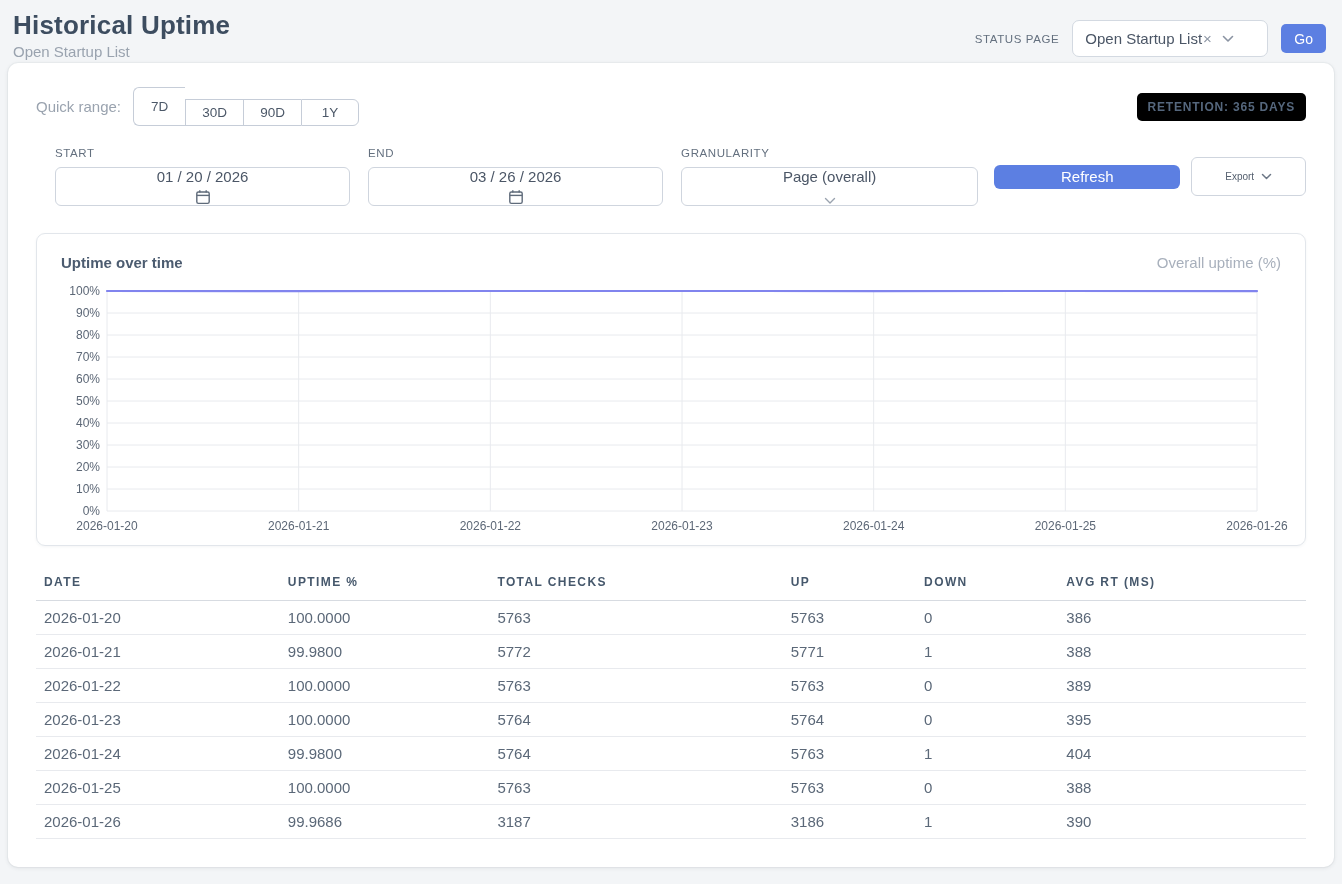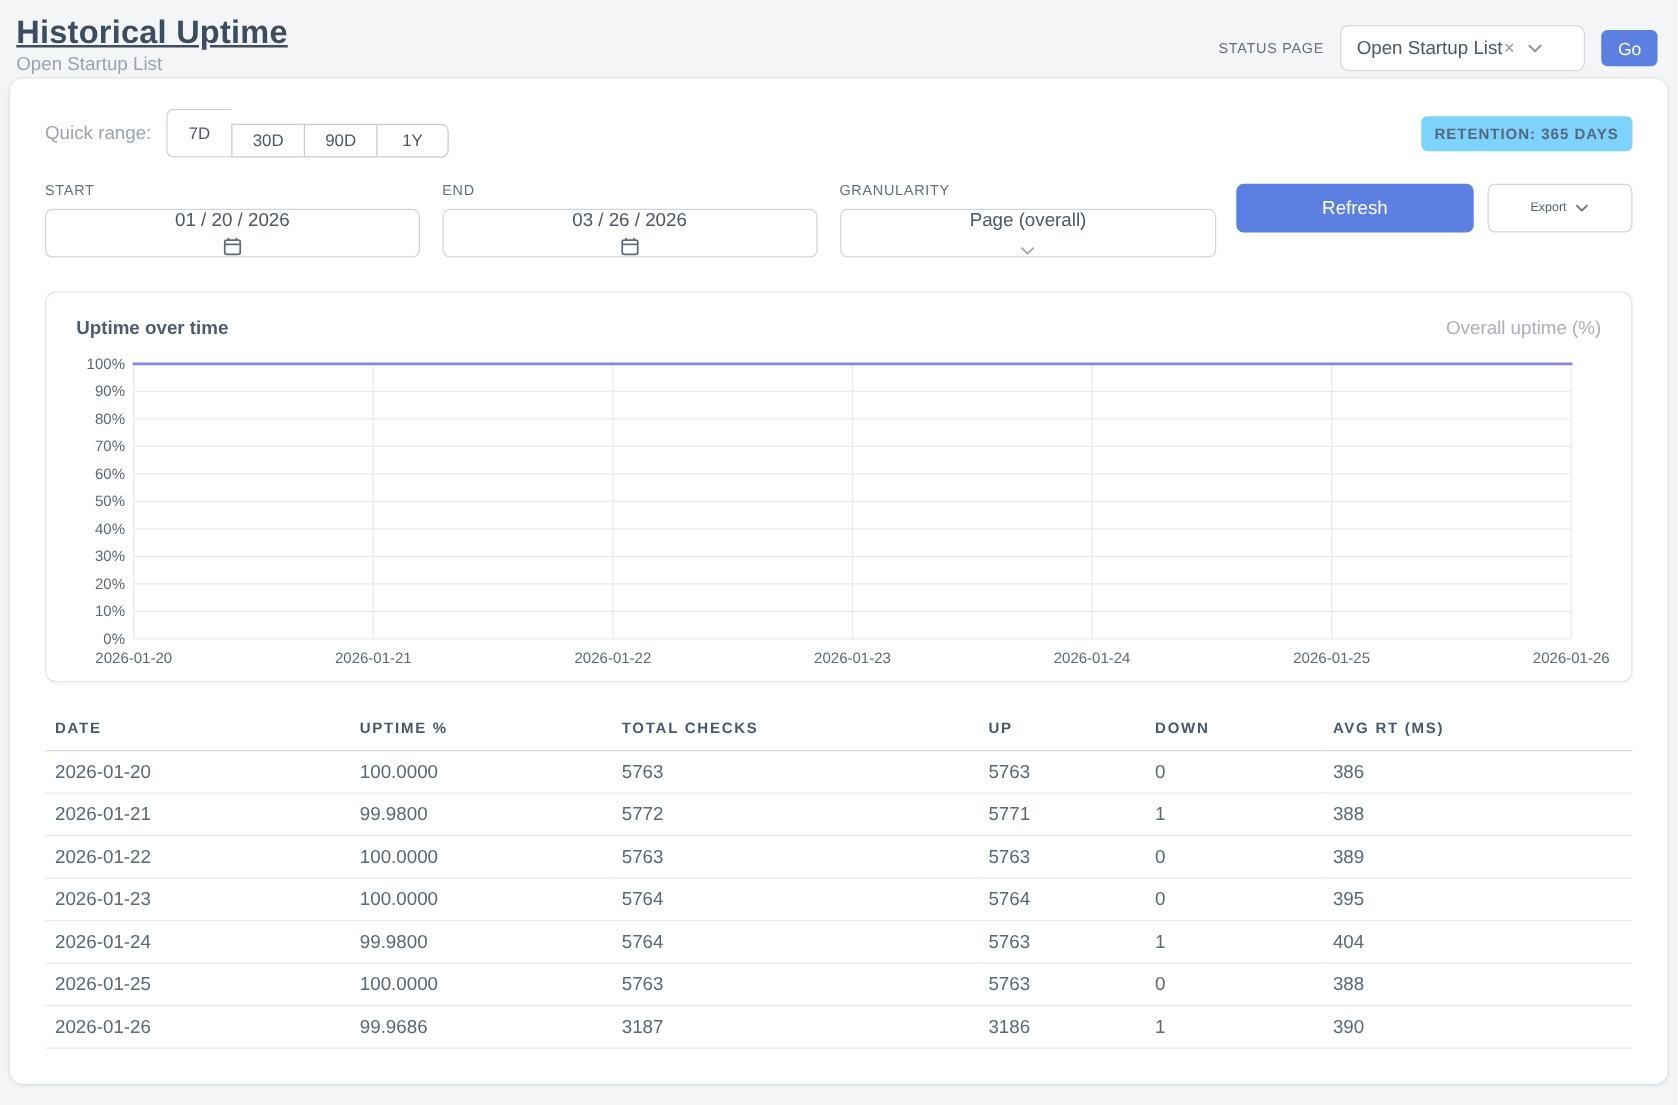--- a/index.html
+++ b/index.html
@@ -8,21 +8,21 @@
     font-family: "Liberation Sans", sans-serif;
     background: #f3f5f7;
     color: #4c5868;
     overflow: hidden;
   }
   
   .header {
     display: flex; justify-content: space-between; align-items: flex-start;
     padding: 10px 16px 0 13px;
   }
-  .page-title { font-size: 26px; font-weight: bold; color: #3d4d60; letter-spacing: .2px; text-decoration: underline; }
+  .page-title { font-size: 26px; font-weight: bold; color: #3d4d60; letter-spacing: .2px; }
   .page-subtitle { font-size: 15px; color: #9aa3af; margin-top: 2px; }
   .header-right { display: flex; align-items: center; gap: 13px; margin-top: 10px; }
   .status-label { font-size: 11.5px; color: #64707f; letter-spacing: .6px; font-weight: 500; }
   .status-select {
     display: flex; align-items: center; background: #fff;
     border: 1px solid #d3d9e1; border-radius: 7px;
     height: 37px; padding: 0 12px; min-width: 196px; cursor: pointer;
   }
   .status-select-value { font-size: 15px; color: #4b5666; }
   .clear-x { font-size: 15px; color: #8e97a5; margin-left: 1px; cursor: pointer; }
@@ -44,41 +44,41 @@
   .seg-group { display: flex; }
   .seg-btn {
     background: #fff; border: 1px solid #c6cdd8; border-right-width: 0;
     font-size: 13.5px; color: #4c5868; padding: 5px 0; width: 52px; text-align: center;
     cursor: pointer; font-family: inherit;
   }
   .seg-btn:first-child { border-radius: 6px 0 0 6px; }
   .seg-btn:last-child { border-radius: 0 6px 6px 0; border-right-width: 1px; width: 46px; }
   .seg-btn + .seg-btn { width: 58px; margin-top: 12px; }
   .badge {
-    background: #7dd3fc; color: #55677d; font-size: 12px; font-weight: bold;
+    background: #000000; color: #55677d; font-size: 12px; font-weight: bold;
     letter-spacing: .8px; padding: 7px 11px; border-radius: 5px;
   }
   
-  .fields-row { display: flex; align-items: flex-start; margin-top: 21px; }
+  .fields-row { display: flex; align-items: center; margin-top: 21px; margin-left: 19px; }
   .field { display: flex; flex-direction: column; }
   .field-label {
     font-size: 11.5px; color: #64707f; letter-spacing: .6px; font-weight: 500;
     margin-bottom: 8px;
   }
   .input-box {
     height: 39px; border: 1px solid #cfd5de; border-radius: 6px; background: #fff;
     display: flex; align-items: center; justify-content: space-between;
     padding: 0 13px; cursor: pointer; flex-direction: column;
   }
   .input-value { font-size: 15px; color: #4b5666; }
   .w-date { width: 304px; margin-right: 18px; }
   .w-gran { width: 306px; margin-right: 16px; }
   .refresh-btn {
     background: #5c7fe2; color: #fff; border: none; border-radius: 6px;
-    width: 192px; height: 39px; font-size: 15px; cursor: pointer; font-family: inherit;
+    width: 192px; height: 24px; font-size: 15px; cursor: pointer; font-family: inherit;
     margin-right: 11px;
   }
   .export-btn {
     background: #fff; color: #55606f; border: 1px solid #cfd5de; border-radius: 6px;
     width: 118px; height: 39px; font-size: 10px; cursor: pointer; font-family: inherit;
     display: flex; align-items: center; justify-content: center; gap: 7px;
   }
   
   .chart-card {
     margin-top: 27px; border: 1px solid #e2e6eb; border-radius: 9px;

